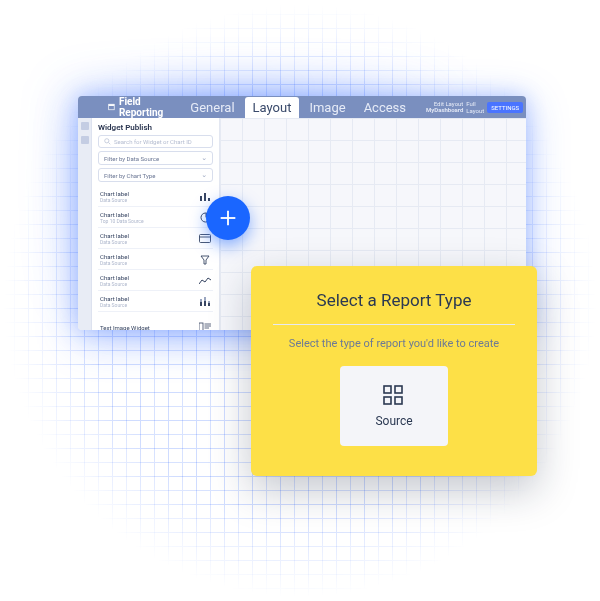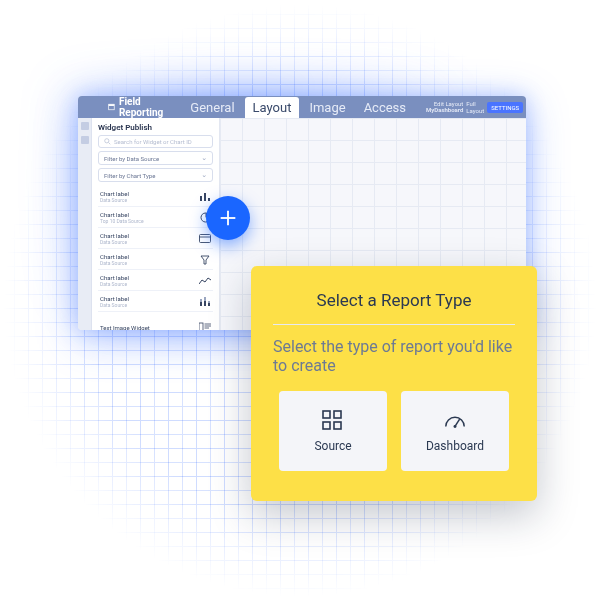--- a/index.html
+++ b/index.html
@@ -111,21 +111,21 @@
     position:absolute;
     left:251px; top:218px;
     width:286px;
     background:#fde047; border-radius:6px;
     box-shadow: 0 14px 40px rgba(20,30,60,0.25);
     padding:24px 22px 12px;
     display:flex; flex-direction:column; align-items:center;margin-top:48px;
   }
   .modal h2 { font-size:17px; font-weight:400; color:#2b3952; }
   .modal hr { width:100%; border:none; border-top:1px solid #e6e9f2; margin:14px 0 12px;}
-  .modal .sub { font-size:16px; color:#6d7a94; text-align:left; margin-bottom:16px;}
+  .modal .sub { font-size:11px; color:#6d7a94; text-align:right; margin-bottom:16px;}
   .modal .options { display:flex; gap:14px; width:100%; justify-content:center; margin-bottom:18px;}
   .opt {
     width:108px; height:80px; background:#f4f5f9; border-radius:4px;
     display:flex; flex-direction:column; align-items:center; justify-content:center; gap:8px;
     color:#2b3952;
   }
   .opt svg { width:24px; height:22px; }
   .opt .olabel { font-size:12px; }
   .create-btn {
     background:#122238; color:#fff; font-size:12px;
@@ -300,22 +300,14 @@
   <div class="options">
     <div class="opt">
       <svg viewBox="0 0 24 22">
         <rect x="2" y="2" width="7" height="7" fill="none" stroke="#2b3952" stroke-width="1.6"></rect>
         <rect x="13" y="2" width="7" height="7" fill="none" stroke="#2b3952" stroke-width="1.6"></rect>
         <rect x="2" y="13" width="7" height="7" fill="none" stroke="#2b3952" stroke-width="1.6"></rect>
         <rect x="13" y="13" width="7" height="7" fill="none" stroke="#2b3952" stroke-width="1.6"></rect>
       </svg>
       <span class="olabel">Source</span>
     </div>
-    <div class="opt">
-      <svg viewBox="0 0 26 22">
-        <path d="M3 18 A10 10 0 0 1 23 18" fill="none" stroke="#2b3952" stroke-width="1.6"></path>
-        <line x1="13" y1="18" x2="18" y2="10" stroke="#2b3952" stroke-width="1.6"></line>
-        <circle cx="13" cy="18" r="1.6" fill="#2b3952"></circle>
-      </svg>
-      <span class="olabel">Dashboard</span>
-    </div>
   </div>
 </div>
 
 </body></html>

